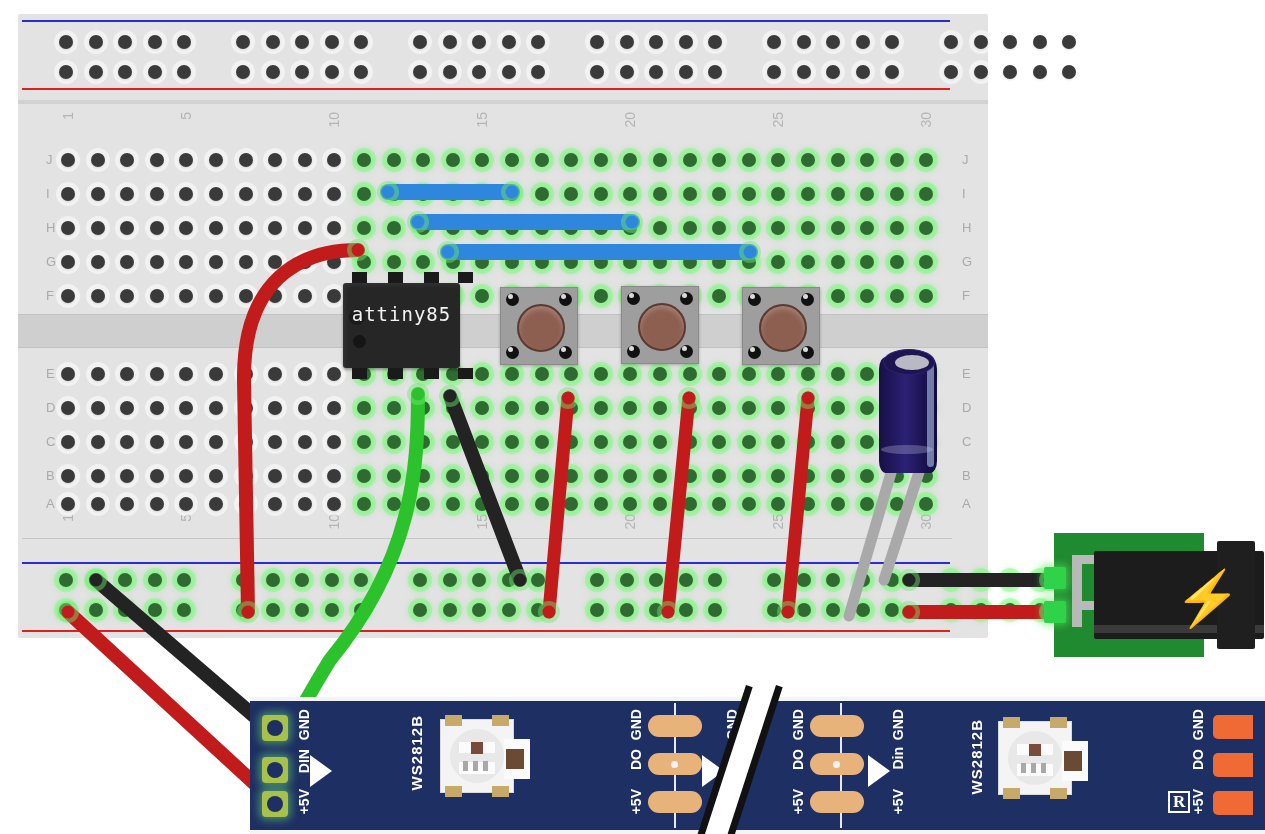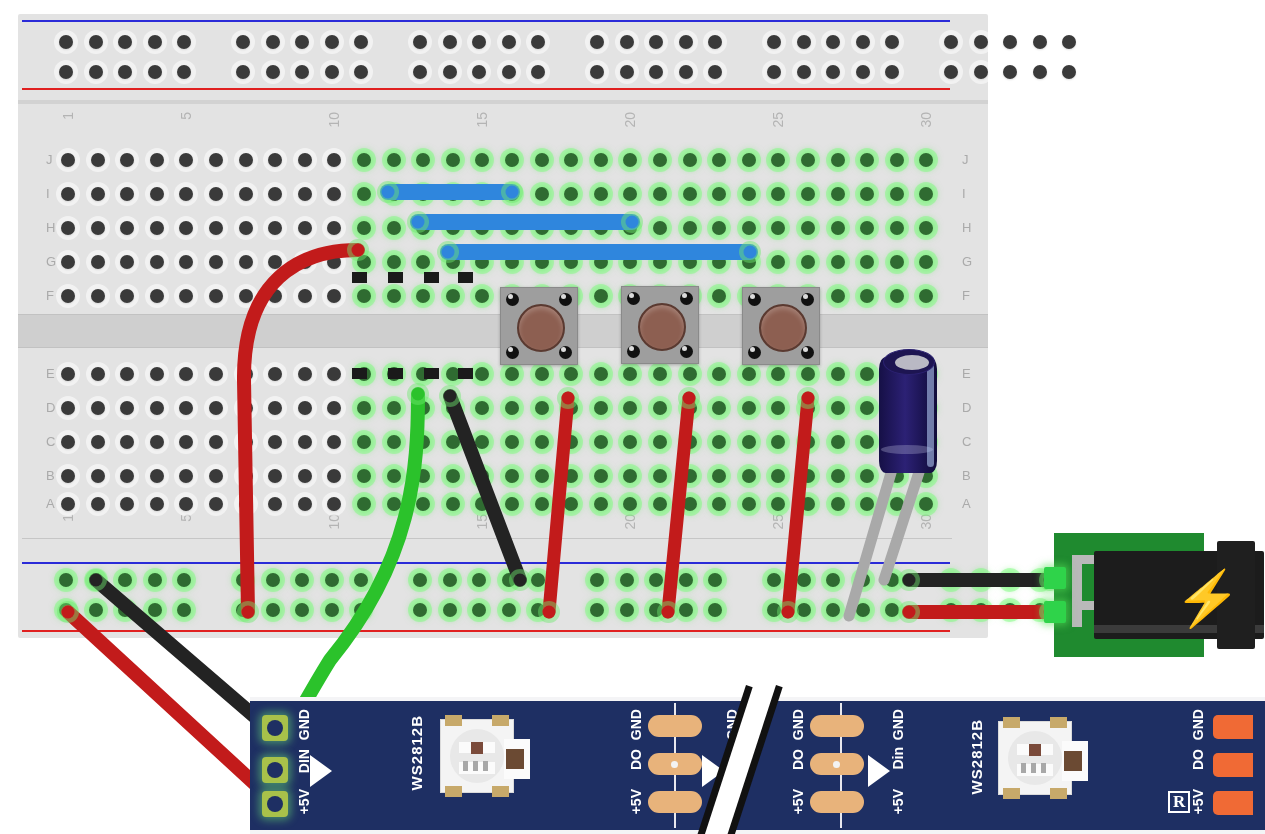--- a/index.html
+++ b/index.html
@@ -750,20 +750,25 @@
           <circle cx="68" cy="612" r="11" fill="#6fe86f" opacity="0.45"></circle>
           <circle cx="68" cy="612" r="6.5" fill="#c21b1b"></circle>
         </g>
         <g>
           <circle cx="268" cy="796" r="11" fill="#6fe86f" opacity="0.45"></circle>
           <circle cx="268" cy="796" r="6.5" fill="#c21b1b"></circle>
         </g>
       </svg>
     </div>
 
+  <div class="dip">
+    <div class="dip-notch"></div>
+    <div class="dip-dot"></div>
+    <div class="dip-txt">attiny85</div>
+  </div>
   <div id="dipPins">
       <div class="dip-pin" style="position: absolute; left: 352px; top: 272px; z-index: 13;"></div>
       <div class="dip-pin" style="position: absolute; left: 352px; top: 368px; z-index: 13;"></div>
       <div class="dip-pin" style="position: absolute; left: 388px; top: 272px; z-index: 13;"></div>
       <div class="dip-pin" style="position: absolute; left: 388px; top: 368px; z-index: 13;"></div>
       <div class="dip-pin" style="position: absolute; left: 424px; top: 272px; z-index: 13;"></div>
       <div class="dip-pin" style="position: absolute; left: 424px; top: 368px; z-index: 13;"></div>
       <div class="dip-pin" style="position: absolute; left: 458px; top: 272px; z-index: 13;"></div>
       <div class="dip-pin" style="position: absolute; left: 458px; top: 368px; z-index: 13;"></div>
     </div>

